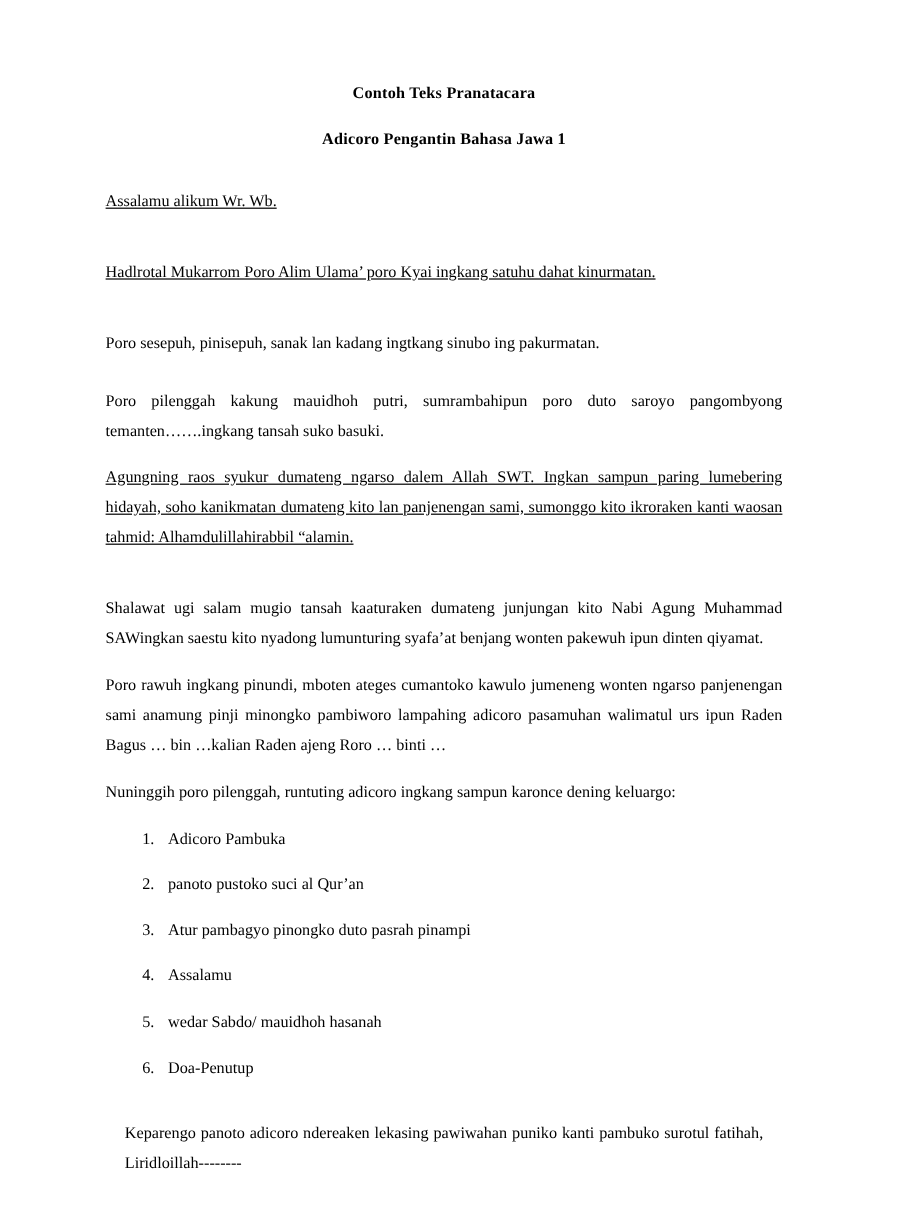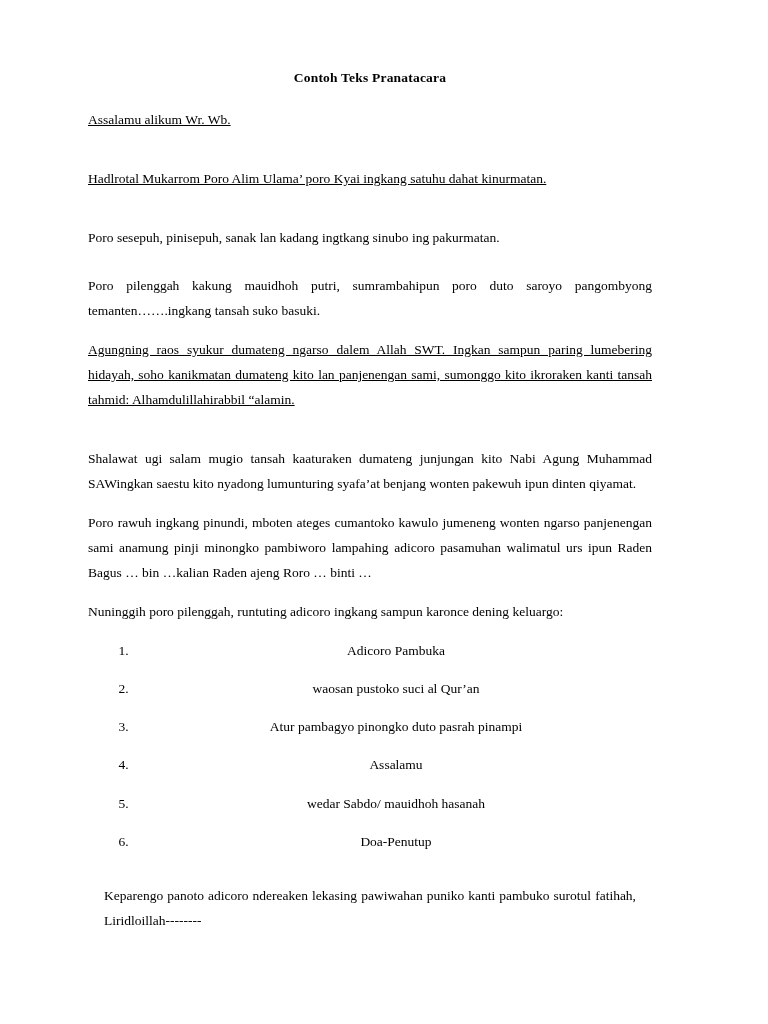--- a/index.html
+++ b/index.html
@@ -51,54 +51,54 @@
     text-decoration: underline;
   }
   p.para.gap-xl {
     margin-bottom: 23px;
   }
   ol.agenda {
     margin: 12px 0 30px 0;
     padding-left: 44px;
     font-size: 13.5px;
     line-height: 1.8;
-    text-align: center;
   }
   ol.agenda li {
     margin-bottom: 14px;
     padding-left: 8px;
   }
   .closing {
     font-size: 13.5px;
     line-height: 1.85;
     margin: 16px;
     text-align: justify;
   }
 </style>
 </head>
 <body>
 
 <div class="page">
 
   <div class="title-block">
     <div class="doc-title">Contoh Teks Pranatacara</div>
+    <div class="doc-subtitle">Adicoro Pengantin Bahasa Jawa 1</div>
   </div>
 
   <p class="para gap-lg">Assalamu alikum Wr. Wb.</p>
   <p class="para gap-lg">Hadlrotal Mukarrom Poro Alim Ulama’ poro Kyai ingkang satuhu dahat kinurmatan.</p>
   <p class="para gap-xl">Poro sesepuh, pinisepuh, sanak lan kadang ingtkang sinubo ing pakurmatan.</p>
   <p class="para tight">Poro pilenggah kakung mauidhoh putri, sumrambahipun poro duto saroyo pangombyong temanten…….ingkang tansah suko basuki.</p>
-  <p class="para gap-lg">Agungning raos syukur dumateng ngarso dalem Allah SWT. Ingkan sampun paring lumebering hidayah, soho kanikmatan dumateng kito lan panjenengan sami, sumonggo kito ikroraken kanti tansah tahmid: Alhamdulillahirabbil “alamin.</p>
+  <p class="para gap-lg">Agungning raos syukur dumateng ngarso dalem Allah SWT. Ingkan sampun paring lumebering hidayah, soho kanikmatan dumateng kito lan panjenengan sami, sumonggo kito ikroraken kanti waosan tahmid: Alhamdulillahirabbil “alamin.</p>
   <p class="para tight">Shalawat ugi salam mugio tansah kaaturaken dumateng junjungan kito Nabi Agung Muhammad SAWingkan saestu kito nyadong lumunturing syafa’at benjang wonten pakewuh ipun dinten qiyamat.</p>
   <p class="para tight">Poro rawuh ingkang pinundi, mboten ateges cumantoko kawulo jumeneng wonten ngarso panjenengan sami anamung pinji minongko pambiworo lampahing adicoro pasamuhan walimatul urs ipun Raden Bagus … bin …kalian Raden ajeng Roro … binti …</p>
   <p class="para tight">Nuninggih poro pilenggah, runtuting adicoro ingkang sampun karonce dening keluargo:</p>
 
   <ol class="agenda">
     <li>Adicoro Pambuka</li>
-    <li>waosan pustoko suci al Qur’an</li>
+    <li>panoto pustoko suci al Qur’an</li>
     <li>Atur pambagyo pinongko duto pasrah pinampi</li>
     <li>Assalamu</li>
     <li>wedar Sabdo/ mauidhoh hasanah</li>
     <li>Doa-Penutup</li>
   </ol>
 
   <p class="closing">Keparengo panoto adicoro ndereaken lekasing pawiwahan puniko kanti pambuko surotul fatihah, Liridloillah--------</p>
 
 </div>
 

